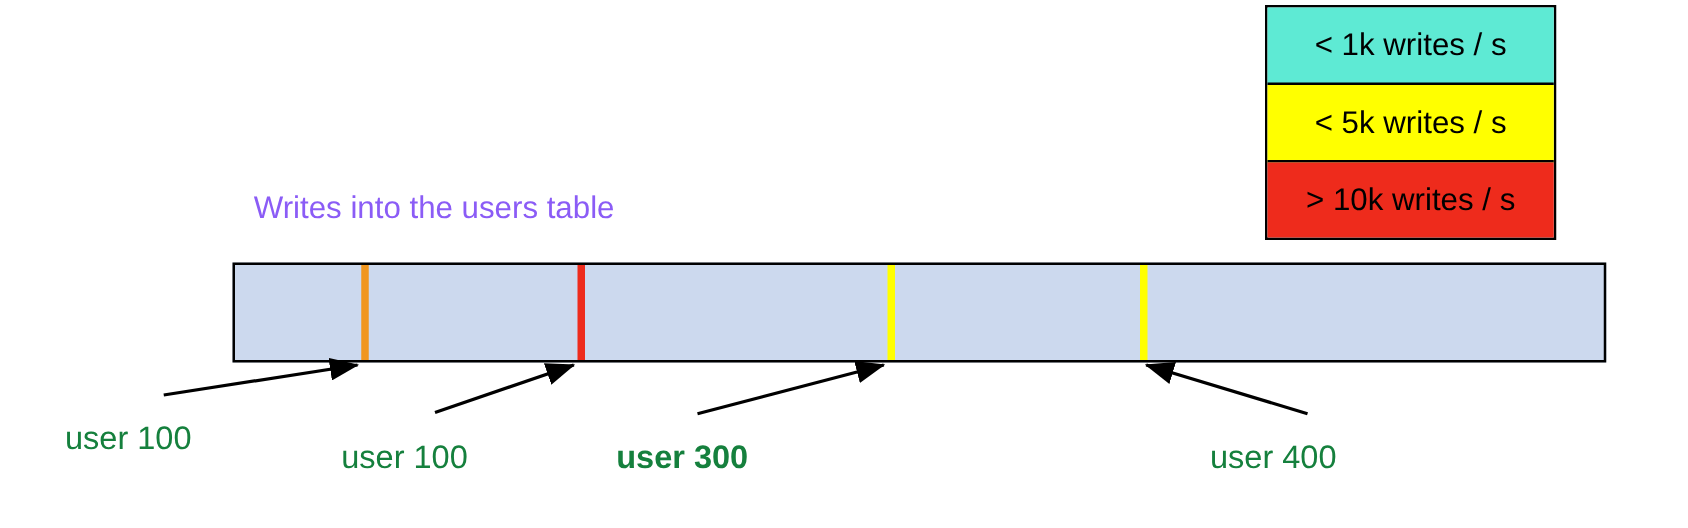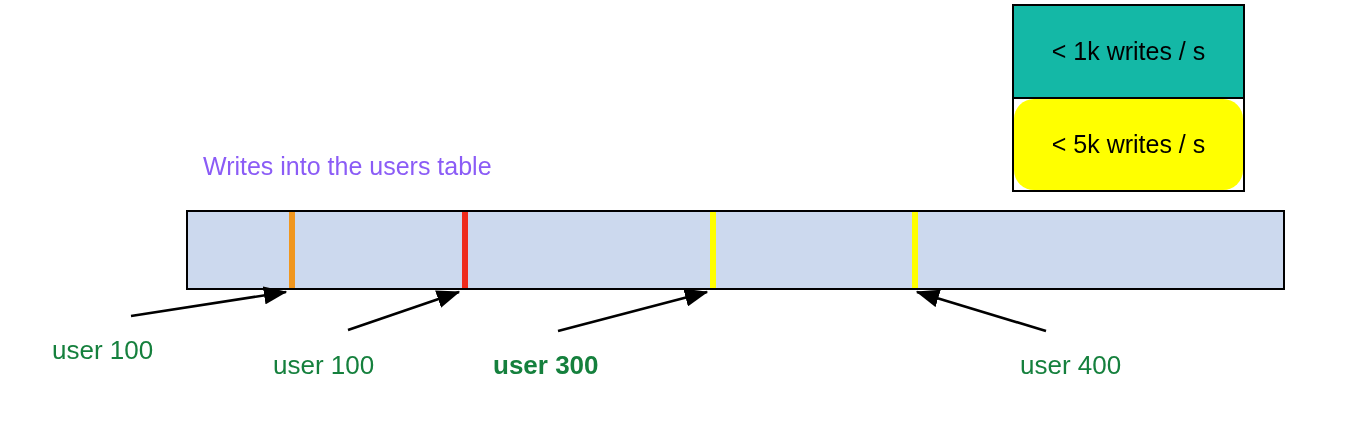--- a/index.html
+++ b/index.html
@@ -104,25 +104,28 @@
     white-space: nowrap;
     color: #15803d;
   }
 </style>
 </head>
 <body>
 
 <div id="diagram">
 
   <div id="legend">
-    <div class="legend-row" style="background:#14b8a6;">
+    <div class="legend-row" style="background:#5eead4;">
       <span class="legend-label">&lt; 1k writes / s</span>
     </div>
-    <div class="legend-row" style="background:#ffff00;border-radius:20px;">
+    <div class="legend-row" style="background:#ffff00;">
       <span class="legend-label">&lt; 5k writes / s</span>
+    </div>
+    <div class="legend-row" style="background:#ee2b1c;">
+      <span class="legend-label">&gt; 10k writes / s</span>
     </div>
   </div>
 
   <div id="bar-title">Writes into the users table</div>
 
   <div id="users-bar" style="background:#ccd9ee;">
     <div class="bar-marker" style="left:101px; background:#f0961e;"></div>
     <div class="bar-marker" style="left:274px; background:#ee2b1c;"></div>
     <div class="bar-marker" style="left:522px; background:#ffff00;"></div>
     <div class="bar-marker" style="left:724px; background:#ffff00;"></div>
@@ -140,15 +143,15 @@
     <line x1="348" y1="330" x2="459" y2="292" stroke="#000000" stroke-width="2.6" marker-end="url(#arrowhead)"></line>
 
     <line x1="558" y1="331" x2="707" y2="292" stroke="#000000" stroke-width="2.6" marker-end="url(#arrowhead)"></line>
 
     <line x1="1046" y1="331" x2="917" y2="292" stroke="#000000" stroke-width="2.6" marker-end="url(#arrowhead)"></line>
   </svg>
 
   <div class="user-label" style="left:52px; top:337px;">user 100</div>
   <div class="user-label" style="left:273px; top:352px;">user 100</div>
   <div class="user-label" style="left:493px; top:352px;font-weight:bold;">user 300</div>
-  <div class="user-label" style="left:1020px; top:352px;">user 400</div>
+  <div class="user-label" style="left:968px; top:352px;">user 400</div>
 
 </div>
 
 </body></html>

